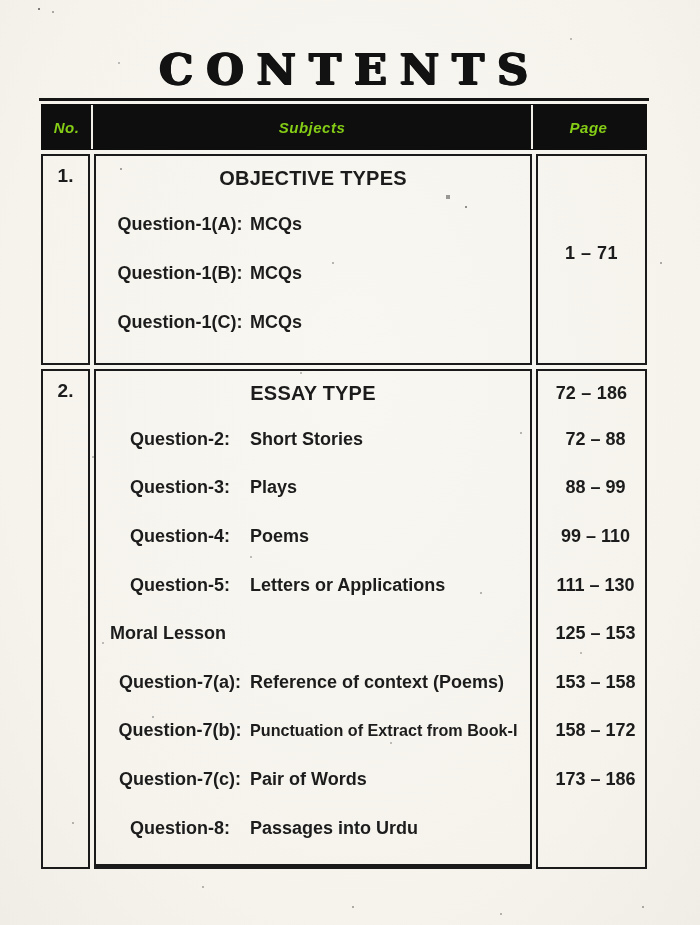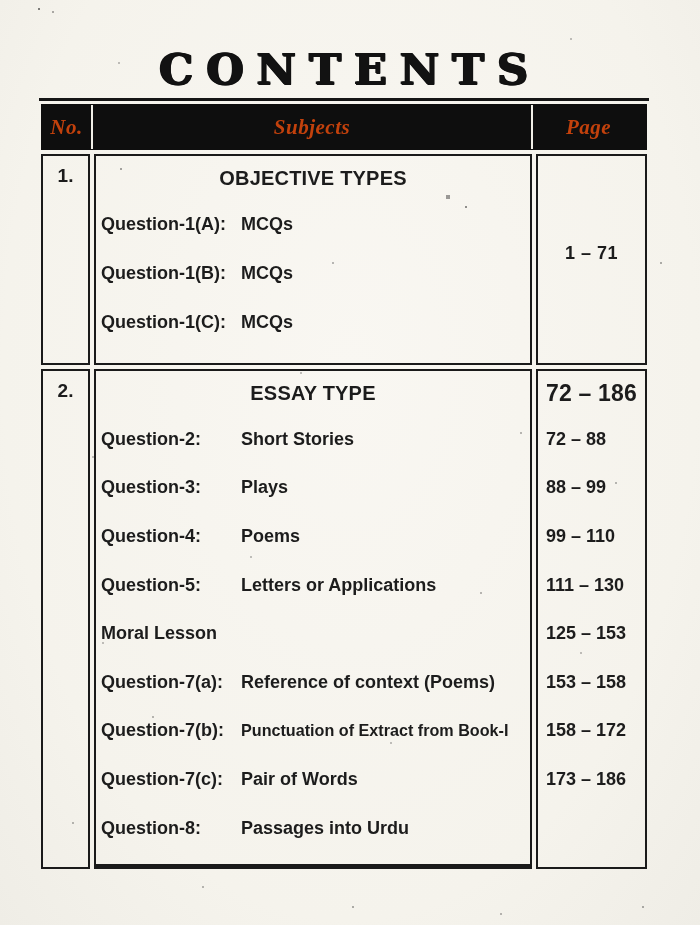--- a/index.html
+++ b/index.html
@@ -93,26 +93,25 @@
     background: #0e0e0e;
     display: grid;
     grid-template-columns: 51px 440px 111px;
     border: 1px solid #0e0e0e;
   }
 
   .header-cell {
     display: flex;
     align-items: center;
     justify-content: center;
-    color: #c2410c;
+    color: #84cc16;
     font-style: italic;
     font-weight: bold;
-    font-size: 21px;
+    font-size: 15px;
     letter-spacing: .5px;
-    font-family: Liberation Serif, serif;
   }
   .header-cell.sep { border-right: 2px solid #f0eee7; }
 
   .cell {
     border: 2px solid #1a1a1a;
     background: transparent;
   }
 
   .no-cell {
     text-align: center;
@@ -131,23 +130,24 @@
     justify-content: center;
     font-weight: bold;
     font-size: 20px;
     letter-spacing: .2px;
   }
 
   .q-row {
     height: 49px;
     display: flex;
     align-items: center;
-    padding-left: 5px;
+    padding-left: 14px;
     font-weight: bold;
     font-size: 18px;
+    text-align: center;
   }
   .sec2 .q-row { height: 48.6px; }
 
   .q-label { width: 140px; flex: 0 0 140px; }
   .q-subject { white-space: nowrap; }
   .q-subject.long {
     font-size: 17px;
     transform: scaleX(.95);
     transform-origin: left center;
   }
@@ -159,26 +159,27 @@
     font-size: 18px;
     overflow: hidden;
   }
 
   .page-cell.centered {
     align-items: center;
     justify-content: center;
   }
   .page-cell.centered .range { margin-bottom: 12px; letter-spacing: .5px; }
 
-  .page-cell .sec-head { font-size: 23px; }
+  .page-cell .sec-head { font-size: 18px; }
 
   .page-row {
     height: 48.6px;
     display: flex;
     align-items: center;
+    justify-content: center;
     padding-left: 8px;
   }
 </style>
 </head>
 <body>
 
 <div class="sheet">
   <div class="speckles"></div>
 
   <div class="title">CONTENTS</div>

